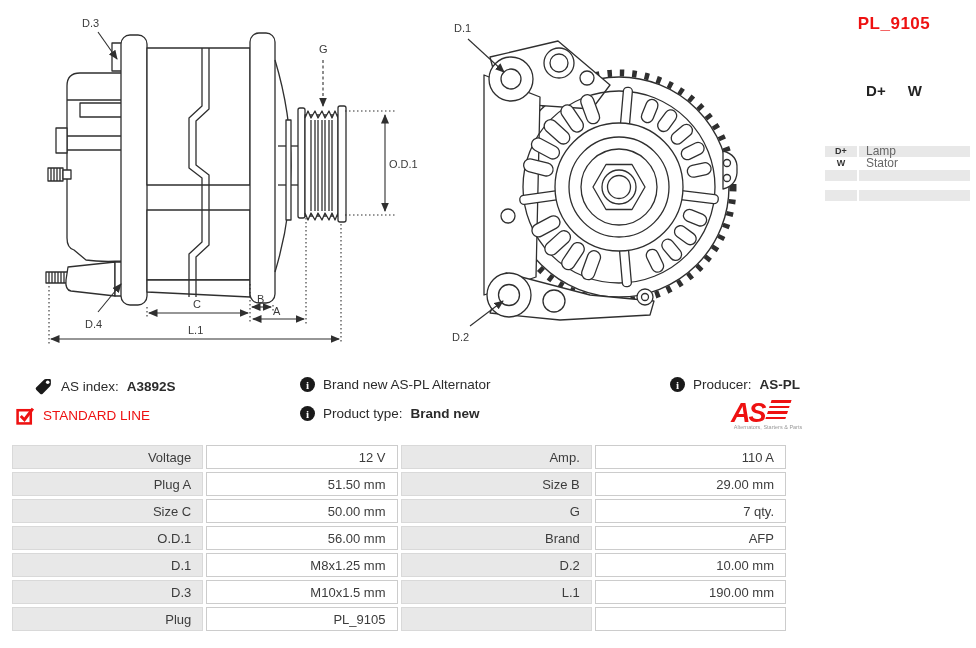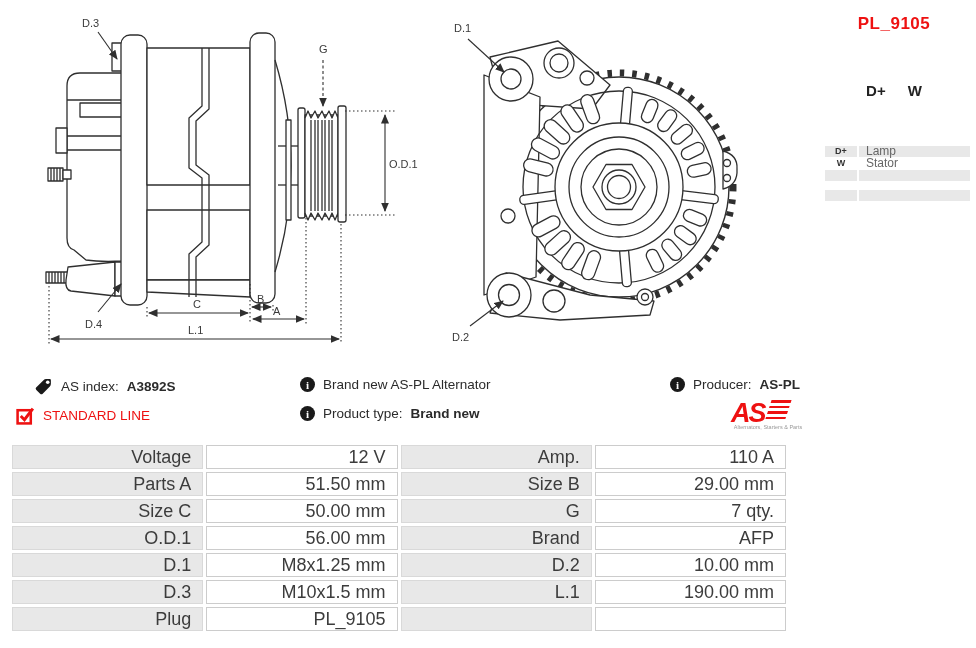--- a/index.html
+++ b/index.html
@@ -30,21 +30,21 @@
   
   .as-logo{left:731px;top:400px;display:flex;align-items:flex-start;}
   .as-logo .as-txt{font-style:italic;font-weight:bold;font-size:27px;line-height:26px;
                    color:var(--red);letter-spacing:-2px;}
   .as-logo .stripes{width:20px;height:22px;margin-left:3px;transform:skewX(-18deg);
        background:repeating-linear-gradient(to bottom,var(--red) 0 2.5px,transparent 2.5px 5.5px);}
   .as-caption{left:722px;top:424px;width:92px;text-align:center;font-size:5.5px;color:#999;}
   
   table.spec{position:absolute;left:9px;top:442px;border-collapse:separate;border-spacing:3px;
              table-layout:fixed;width:780px;}
-  table.spec td{height:22px;font-size:18px;padding:0 11px;white-space:nowrap;overflow:hidden;}
+  table.spec td{height:22px;font-size:13px;padding:0 11px;white-space:nowrap;overflow:hidden;}
   td.lbl{background:var(--cellgray);border:1px solid #d9d9d9;text-align:right;color:#3c3c3c;}
   td.val{background:#fff;border:1px solid #ccc;text-align:right;color:#3c3c3c;}
 </style>
 </head>
 <body>
 
 <div class="screen">
 
   <svg class="abs" style="left:28px;top:8px" width="400" height="345" viewBox="0 0 400 345">
     <defs>
@@ -283,21 +283,21 @@
 
   <table class="spec">
     <tbody>
       <tr>
         <td class="lbl">Voltage</td>
         <td class="val">12 V</td>
         <td class="lbl">Amp.</td>
         <td class="val">110 A</td>
       </tr>
       <tr>
-        <td class="lbl">Parts A</td>
+        <td class="lbl">Plug A</td>
         <td class="val">51.50 mm</td>
         <td class="lbl">Size B</td>
         <td class="val">29.00 mm</td>
       </tr>
       <tr>
         <td class="lbl">Size C</td>
         <td class="val">50.00 mm</td>
         <td class="lbl">G</td>
         <td class="val">7 qty.</td>
       </tr>

